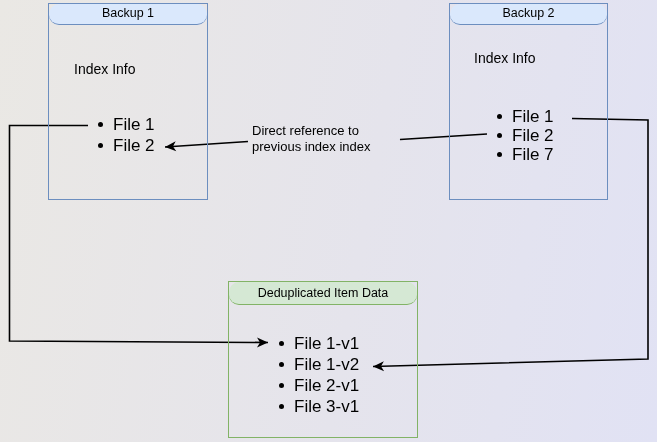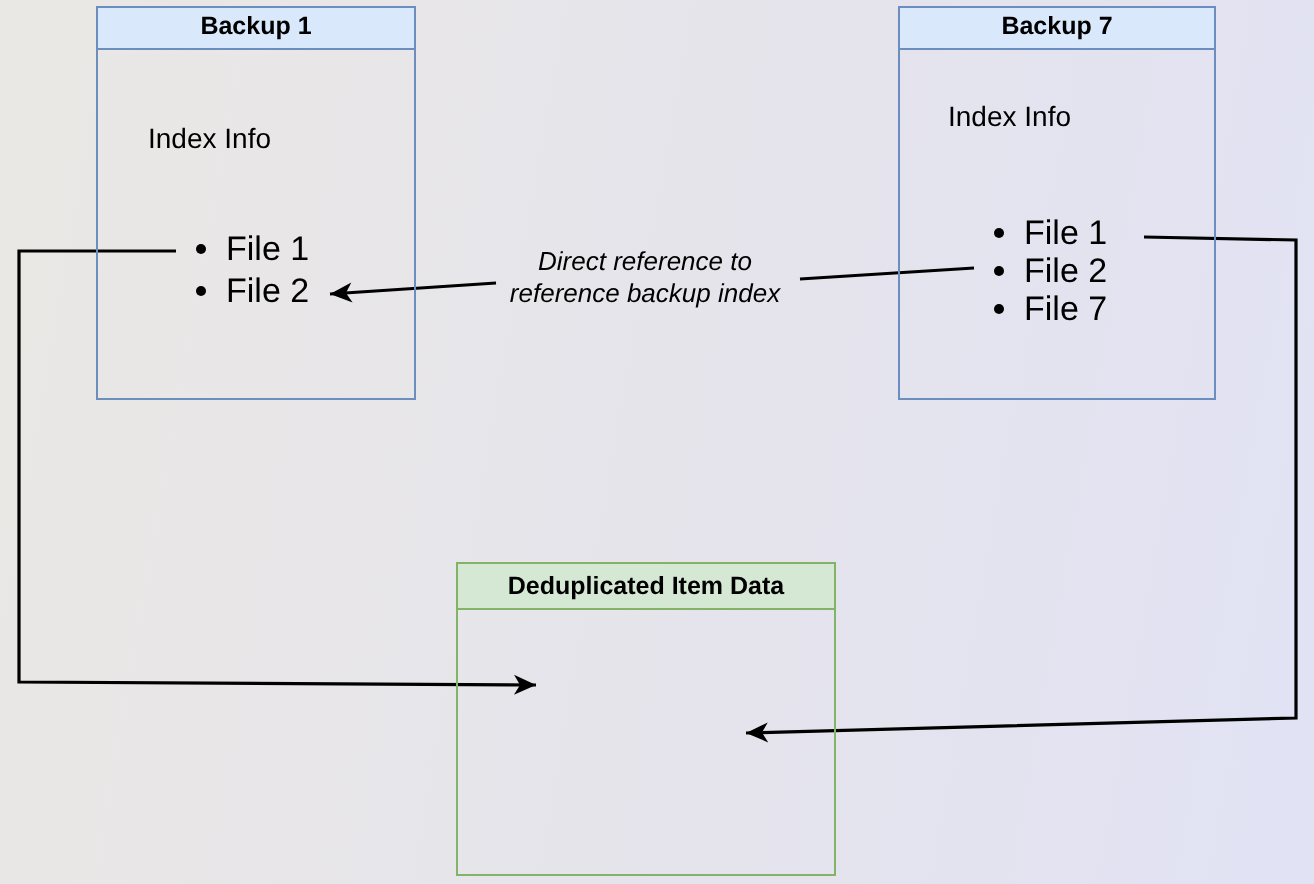--- a/index.html
+++ b/index.html
@@ -14,23 +14,24 @@
   }
   .box {
     position: absolute;
     box-sizing: border-box;
     background: transparent;
   }
   .box.blue  { border: 1.5px solid var(--blue-border, #6c8ebf); }
   .box.green { border: 1.5px solid var(--green-border, #82b366); }
   .box-header {
     box-sizing: content-box;
-    font-weight: bold;
+    font-weight: normal;
     text-align: center;
     font-size: 12.5px;
+    border-radius: 10px;
   }
   .blue .box-header {
     height: 19.5px;
     line-height: 19.5px;
     background: var(--blue-fill, #dae8fc);
     border-bottom: 1.5px solid var(--blue-border, #6c8ebf);
   }
   .green .box-header {
     height: 22px;
     line-height: 22px;
@@ -62,25 +63,24 @@
   .dot {
     flex: 0 0 auto;
     width: 5px; height: 5px;
     border-radius: 50%;
     background: var(--line, #000);
     margin-right: 10px;
   }
 
   .edge-label {
     position: absolute;
-    left: 240px; top: 123px; width: 165px;
-    text-align: center;
+    left: 252px; top: 123px; width: 165px;
+    text-align: left;
     font-size: 13px;
     line-height: 16px;
-    font-style: italic;
   }
 
   .connector-layer {
     position: absolute;
     left: 0; top: 0;
     pointer-events: none;
   }
   .connector-layer polyline, .connector-layer line {
     fill: none;
     stroke: var(--line, #000);
@@ -115,40 +115,58 @@
           <span>File 1</span>
         </li>
       <li>
           <span class="dot"></span>
           <span>File 2</span>
         </li>
     </ul>
   </div>
 
   <div id="backup2" class="box blue">
-    <div class="box-header">Backup 7</div>
+    <div class="box-header">Backup 2</div>
     <div class="index-label">Index Info</div>
     <ul class="file-list">
       <li>
           <span class="dot"></span>
           <span>File 1</span>
         </li>
       <li>
           <span class="dot"></span>
           <span>File 2</span>
         </li>
       <li>
           <span class="dot"></span>
           <span>File 7</span>
         </li>
     </ul>
   </div>
 
   <div id="dedup" class="box green">
     <div class="box-header">Deduplicated Item Data</div>
+    <ul class="file-list">
+      <li>
+          <span class="dot"></span>
+          <span>File 1-v1</span>
+        </li>
+      <li>
+          <span class="dot"></span>
+          <span>File 1-v2</span>
+        </li>
+      <li>
+          <span class="dot"></span>
+          <span>File 2-v1</span>
+        </li>
+      <li>
+          <span class="dot"></span>
+          <span>File 3-v1</span>
+        </li>
+    </ul>
   </div>
 
   <div class="edge-label">
     <span>Direct reference to</span><br>
-    <span>reference backup index</span>
+    <span>previous index index</span>
   </div>
 
 </div>
 
 </body></html>

